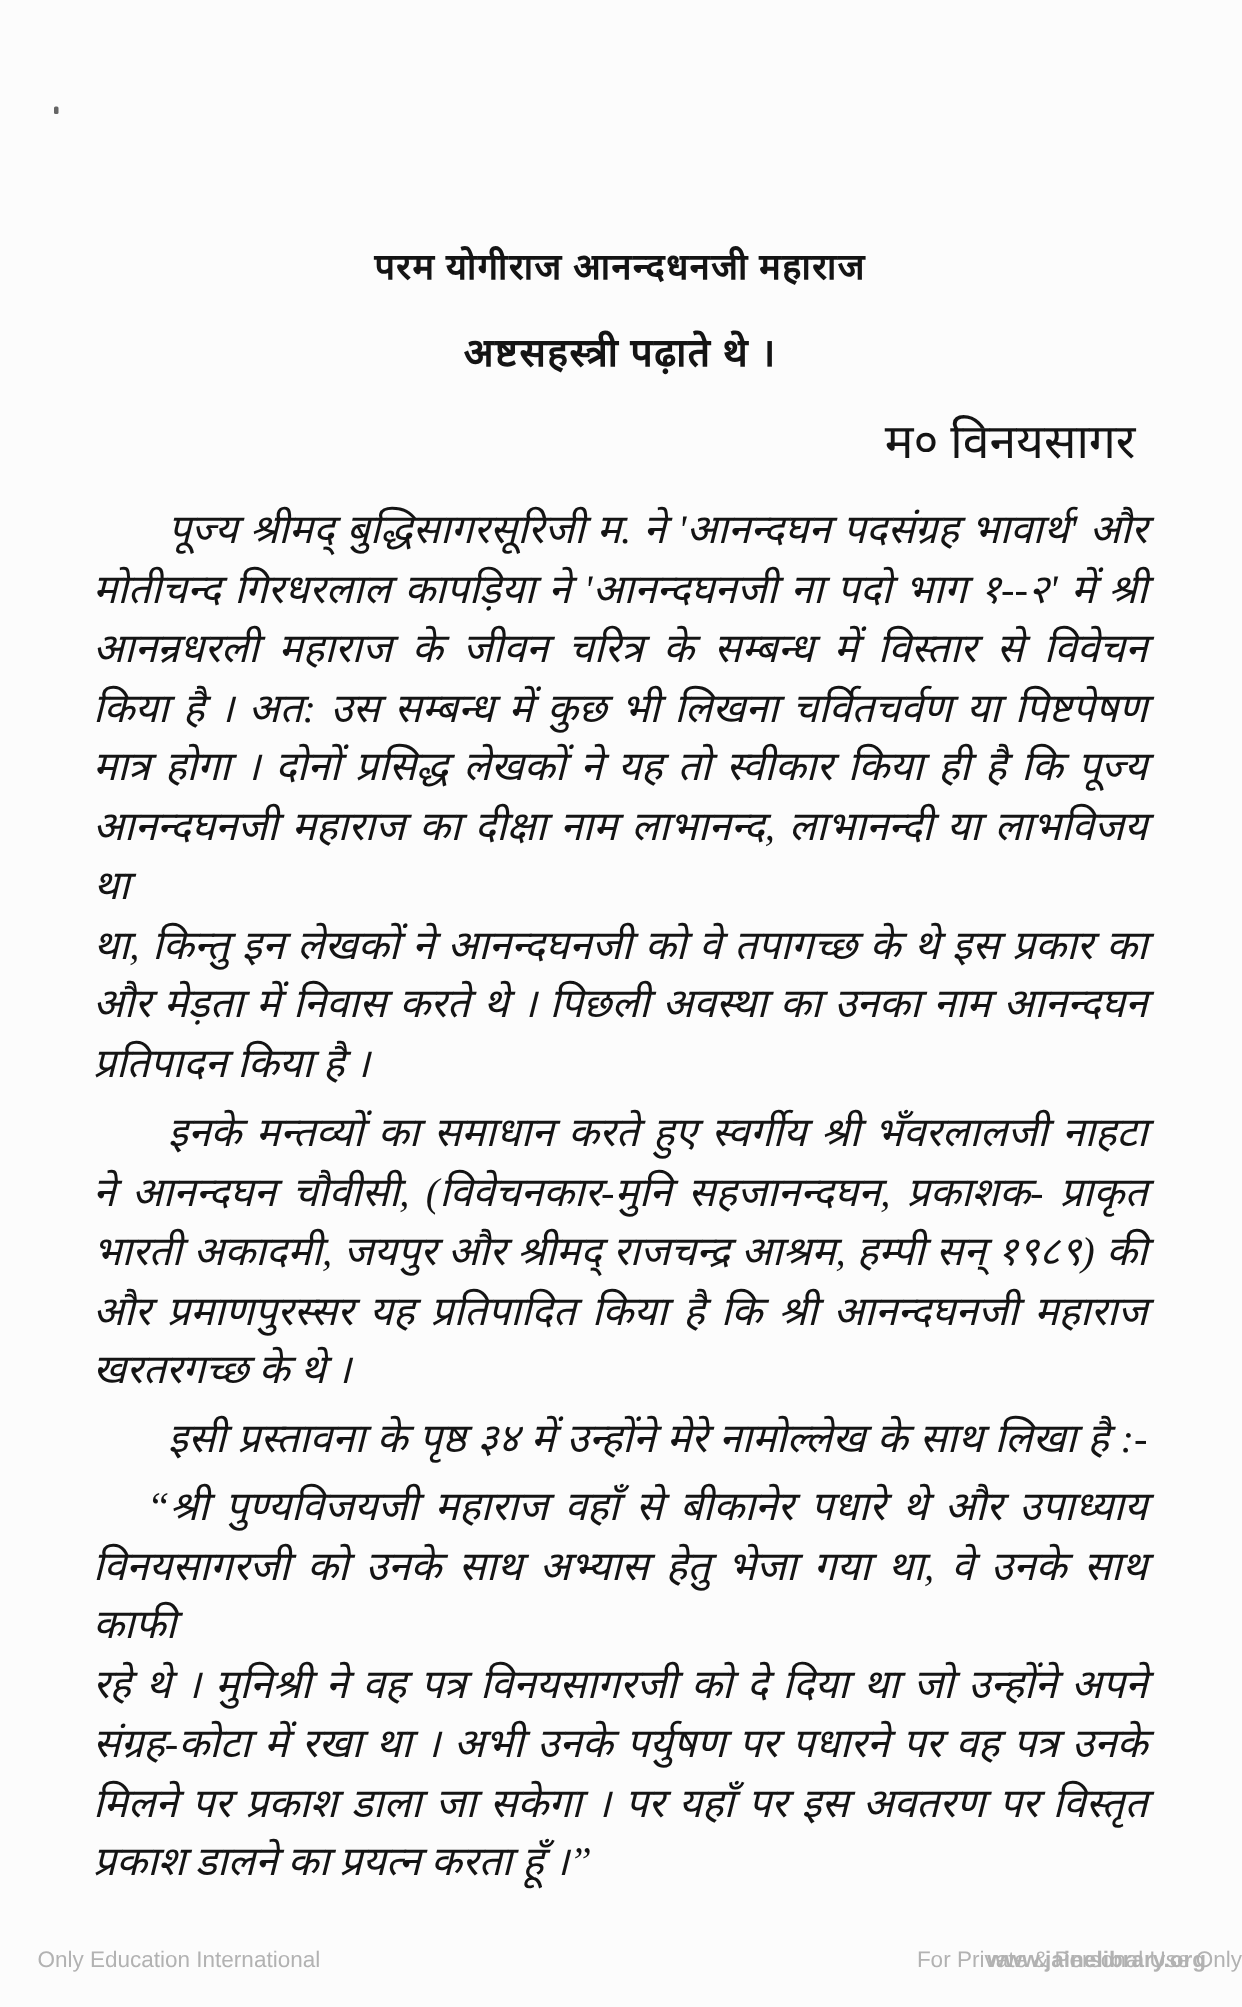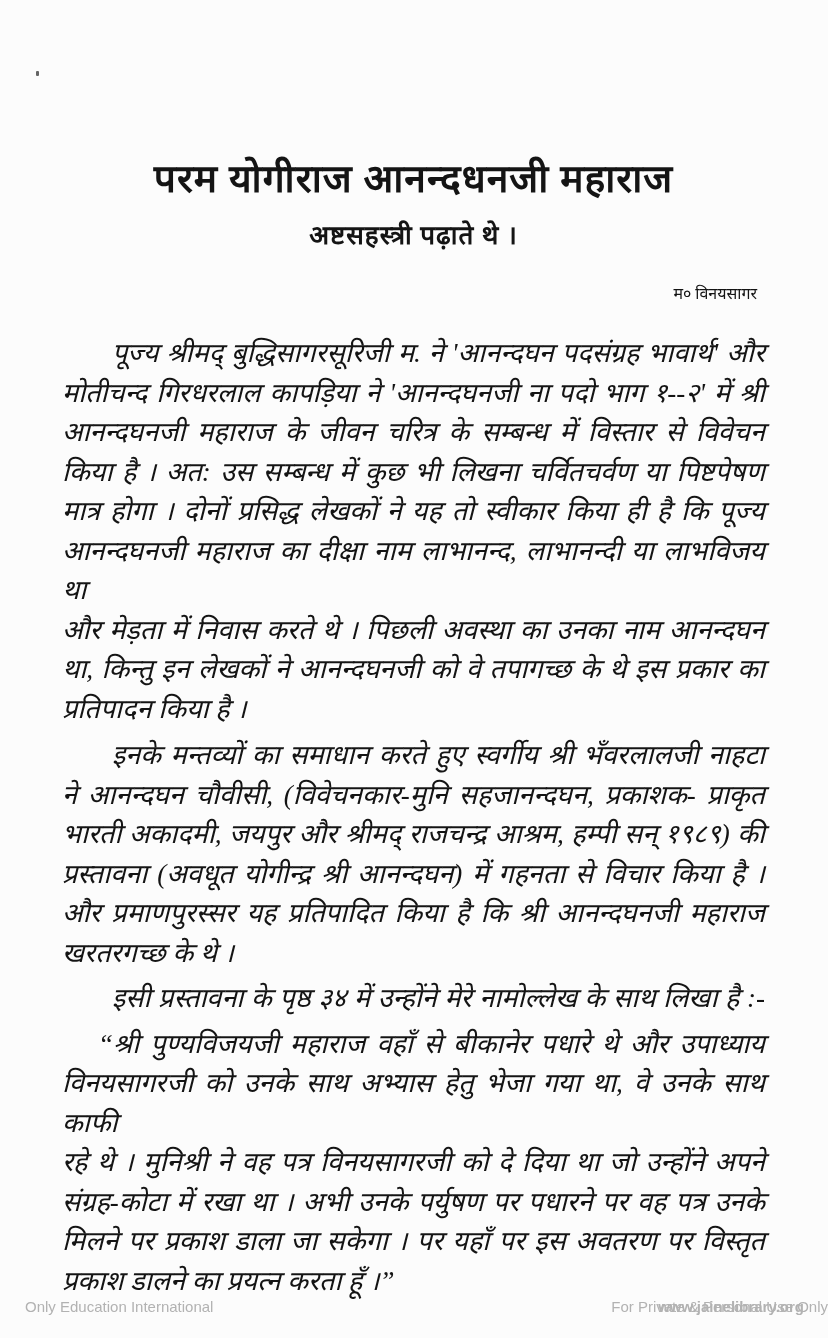--- a/index.html
+++ b/index.html
@@ -29,35 +29,35 @@
     left: 62px;
     top: 0;
     width: 703px;
   }
   .title-block {
     margin-top: 158px;
     text-align: center;
     font-weight: bold;
   }
   .title-line1 {
-    font-size: 39px;
+    font-size: 24px;
     line-height: 42px;
     letter-spacing: 1px;
   }
   .title-line2 {
     font-size: 26px;
     line-height: 40px;
     margin-top: 16px;
     letter-spacing: 1px;
   }
   .byline {
     margin-top: 22px;
     text-align: right;
     padding-right: 8px;
-    font-size: 16px;
+    font-size: 32px;
     line-height: 32px;
   }
   .para { margin: 0; }
   .para-1 { margin-top: 24px; }
   .para-2 { margin-top: 7px; }
   .para-3 { margin-top: 6px; }
   .para-4 { margin-top: 6px; }
   .line {
     font-size: 27px;
     line-height: 39.5px;
@@ -97,34 +97,33 @@
     <div class="title-block">
       <div class="title-line1">परम योगीराज आनन्दधनजी महाराज</div>
       <div class="title-line2">अष्टसहस्त्री पढ़ाते थे ।</div>
     </div>
 
     <div class="byline">म० विनयसागर</div>
 
     <div class="para para-1">
       <div class="line indent">पूज्य श्रीमद् बुद्धिसागरसूरिजी म. ने 'आनन्दघन पदसंग्रह भावार्थ' और</div>
       <div class="line">मोतीचन्द गिरधरलाल कापड़िया ने 'आनन्दघनजी ना पदो भाग १--२' में श्री</div>
-      <div class="line">आनन्दघनजी महाराज के जीवन चरित्र के सम्बन्ध में विस्तार से विवेचन</div>
+      <div class="line">आनन्रधरली महाराज के जीवन चरित्र के सम्बन्ध में विस्तार से विवेचन</div>
       <div class="line">किया है । अत: उस सम्बन्ध में कुछ भी लिखना चर्वितचर्वण या पिष्टपेषण</div>
       <div class="line">मात्र होगा । दोनों प्रसिद्ध लेखकों ने यह तो स्वीकार किया ही है कि पूज्य</div>
       <div class="line">आनन्दघनजी महाराज का दीक्षा नाम लाभानन्द, लाभानन्दी या लाभविजय था</div>
+      <div class="line">था, किन्तु इन लेखकों ने आनन्दघनजी को वे तपागच्छ के थे इस प्रकार का</div>
       <div class="line">और मेड़ता में निवास करते थे । पिछली अवस्था का उनका नाम आनन्दघन</div>
-      <div class="line">था, किन्तु इन लेखकों ने आनन्दघनजी को वे तपागच्छ के थे इस प्रकार का</div>
       <div class="line last">प्रतिपादन किया है ।</div>
     </div>
 
     <div class="para para-2">
       <div class="line indent">इनके मन्तव्यों का समाधान करते हुए स्वर्गीय श्री भँवरलालजी नाहटा</div>
       <div class="line">ने आनन्दघन चौवीसी, (विवेचनकार-मुनि सहजानन्दघन, प्रकाशक- प्राकृत</div>
       <div class="line">भारती अकादमी, जयपुर और श्रीमद् राजचन्द्र आश्रम, हम्पी सन् १९८९) की</div>
-      <div class="line">प्रस्तावना (अवधूत योगीन्द्र श्री आनन्दघन) में गहनता से विचार किया है ।</div>
       <div class="line">और प्रमाणपुरस्सर यह प्रतिपादित किया है कि श्री आनन्दघनजी महाराज</div>
       <div class="line last">खरतरगच्छ के थे ।</div>
     </div>
 
     <div class="para para-3">
       <div class="line indent">इसी प्रस्तावना के पृष्ठ ३४ में उन्होंने मेरे नामोल्लेख के साथ लिखा है :-</div>
     </div>
 
     <div class="para para-4">
       <div class="line indent-sm">“श्री पुण्यविजयजी महाराज वहाँ से बीकानेर पधारे थे और उपाध्याय</div>

